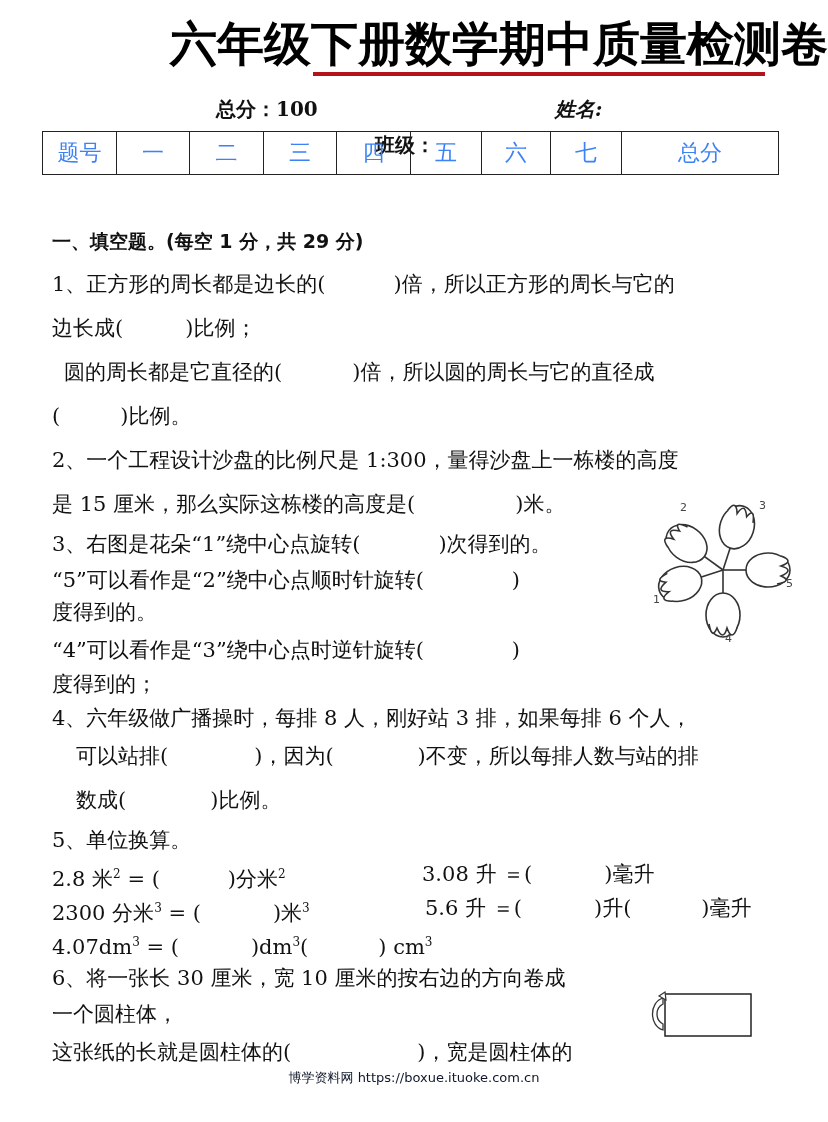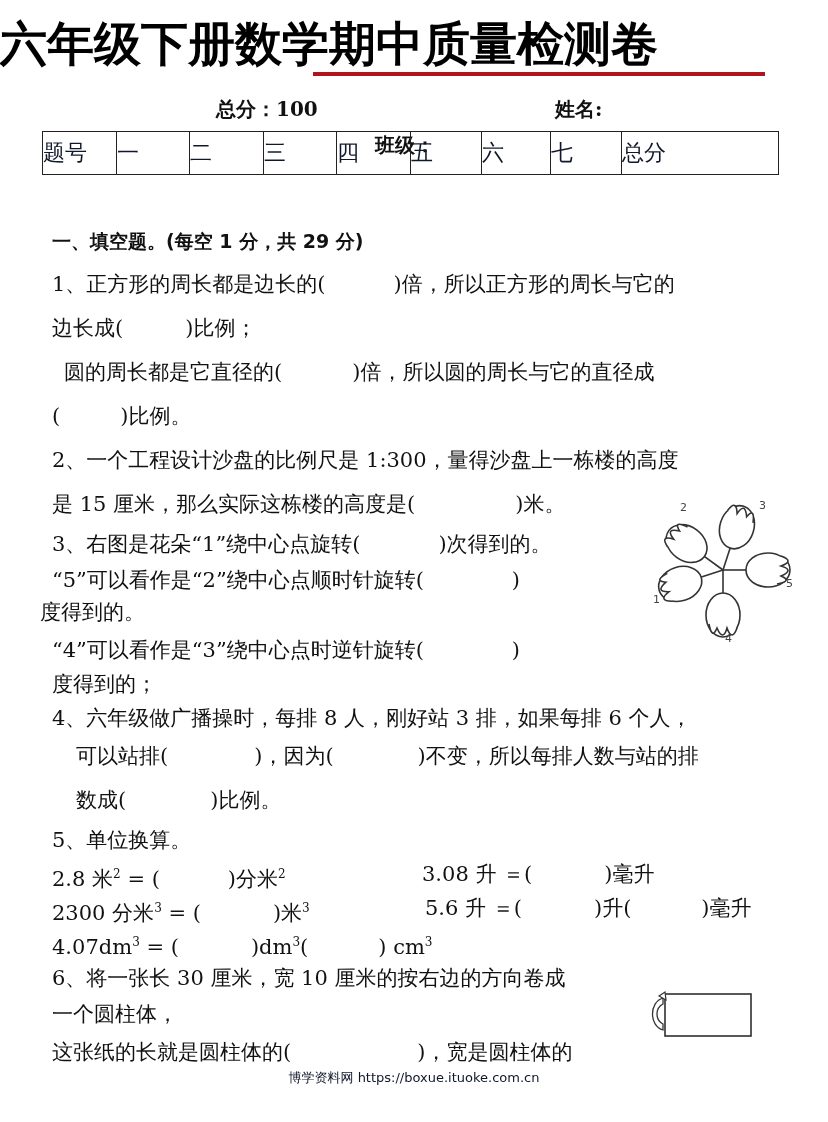--- a/index.html
+++ b/index.html
@@ -1,46 +1,46 @@
 <!DOCTYPE html>
 <html><head>
 <meta charset="utf-8">
 <style>
   html, body { margin:0; padding:0; background:#ffffff; }
   body { width:828px; height:1122px; position:relative; overflow:hidden;
          font-family:"DejaVu Serif","Liberation Serif",serif; color:#111; }
   .abs { position:absolute; white-space:nowrap; }
-  .title { left:0; width:828px; top:14px; text-align:left;
+  .title { left:0; width:828px; top:14px; text-align:right;
            font-family:"DejaVu Sans","Liberation Sans",sans-serif; font-weight:bold;
            font-size:47px; letter-spacing:0px; line-height:60px; color:#000; }
   .title-underline { left:313px; top:72px; width:452px; height:4px; background:#b3141c; }
   .meta { top:96px; font-size:20px; font-weight:bold; line-height:26px; }
   table.score { position:absolute; left:42px; top:131px; border-collapse:collapse;
                 font-size:22px; }
-  table.score td { border:1.5px solid #222; height:42px; 
-                   padding:0; color:#0f172a; font-weight:normal; }
+  table.score td { border:1.5px solid #222; height:42px; text-align:center;
+                   padding:0; color:#3b82f6; font-weight:normal; }
   .section-head { left:52px; top:228px; font-family:"DejaVu Sans","Liberation Sans",sans-serif;
                   font-weight:bold; font-size:19px; line-height:26px; }
   .line { font-size:21px; line-height:28px; }
   .blank { display:inline-block; }
   sup { font-size:12px; vertical-align:8px; }
   .footer { left:0; width:828px; top:1069px; text-align:center;
             font-family:"DejaVu Sans","Liberation Sans",sans-serif; font-size:13px; color:#0f172a; }
   .flower { position:absolute; left:645px; top:495px; width:150px; height:150px; }
   .roll { position:absolute; left:645px; top:990px; width:110px; height:52px; }
 </style>
 </head>
 <body>
 
 <div class="abs title">六年级下册数学期中质量检测卷</div>
 <div class="abs title-underline"></div>
 
 <div class="abs meta" style="left:216px;">总分：100</div>
 <div class="abs meta" style="left:375px;margin-top:36px;">班级：</div>
-<div class="abs meta" style="left:555px;">姓名:</div>
+<div class="abs meta" style="left:555px;font-style:italic;">姓名:</div>
 
 <table class="score">
   <tbody>
       <tr>
     <td style="width:73px">题号</td>
     <td style="width:72px">一</td>
     <td style="width:73px">二</td>
     <td style="width:72px">三</td>
     <td style="width:73px">四</td>
     <td style="width:70px">五</td>
@@ -70,21 +70,21 @@
 <div class="abs line" style="left:52px; top:490px;">
   <span>是 15 厘米，那么实际这栋楼的高度是(</span><span class="blank" style="width:100px"></span><span>)米。</span>
 </div>
 
 <div class="abs line" style="left:52px; top:530px;">
   <span>3、右图是花朵“1”绕中心点旋转(</span><span class="blank" style="width:78px"></span><span>)次得到的。</span>
 </div>
 <div class="abs line" style="left:52px; top:566px;">
   <span>“5”可以看作是“2”绕中心点顺时针旋转(</span><span class="blank" style="width:88px"></span><span>)</span>
 </div>
-<div class="abs line" style="left:40px; top:598px;">度得到的。</div>
+<div class="abs line" style="left:52px; top:598px;">度得到的。</div>
 <div class="abs line" style="left:52px; top:636px;">
   <span>“4”可以看作是“3”绕中心点时逆针旋转(</span><span class="blank" style="width:88px"></span><span>)</span>
 </div>
 <div class="abs line" style="left:52px; top:670px;">度得到的；</div>
 
 <svg class="flower" viewBox="0 0 150 150">
   <g fill="#fff" stroke="#333" stroke-width="1.6">
     <g transform="translate(78,75)">
       <g transform="rotate(-54)">
           <line x1="0" y1="0" x2="0" y2="-30"></line>

